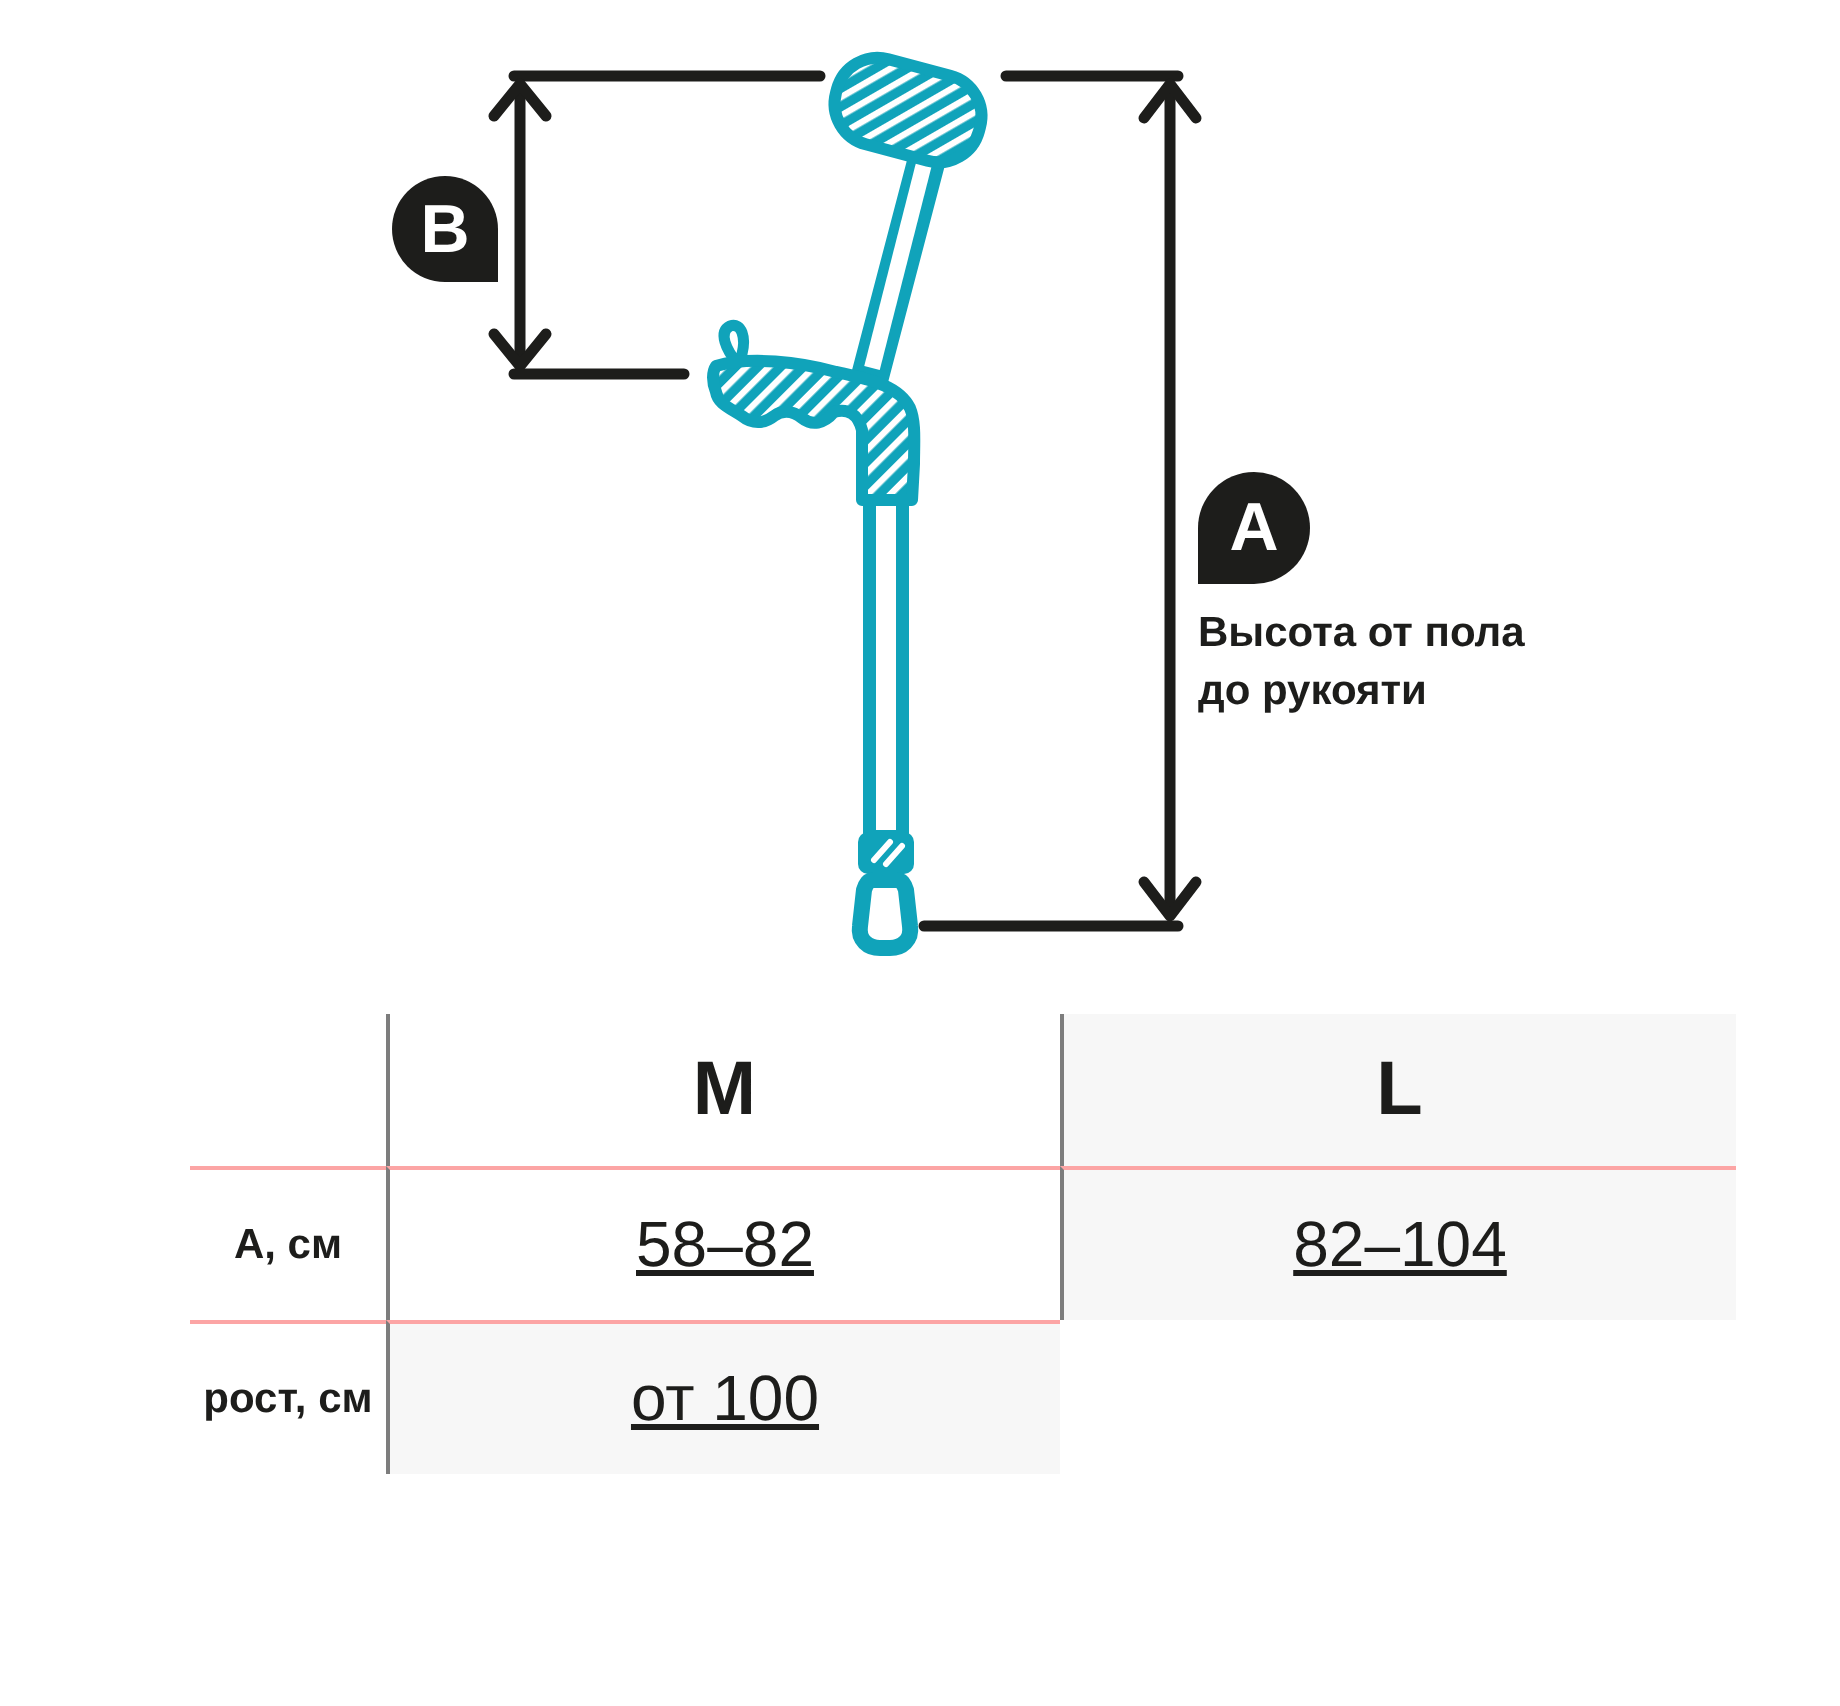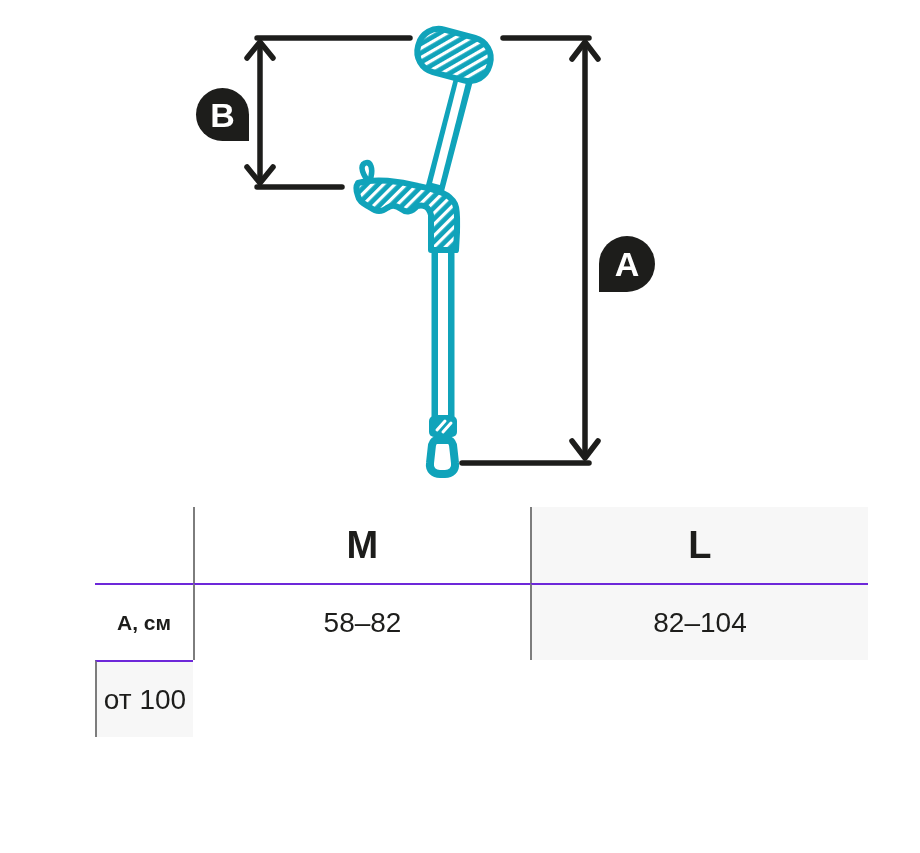--- a/index.html
+++ b/index.html
@@ -69,23 +69,23 @@
     grid-template-rows: 76px 77px 77px 75px;
   }
   .cell {
     display: flex;
     align-items: center;
     justify-content: center;
     box-sizing: border-box;
   }
   .hdr { font-size: 38px; font-weight: 700; letter-spacing: 0.5px; }
   .lbl { font-size: 21px; font-weight: 700; }
-  .val { font-size: 28px; font-weight: 400; }
+  .val { font-size: 32px; font-weight: 400; text-decoration: underline; }
   .shade { background: #f7f7f7; }
-  .bt { border-top: 2px solid #6d28d9; }
+  .bt { border-top: 2px solid #fca5a5; }
   .vl { border-left: 2px solid #7d7d7d; }
   .span2 { grid-column: 2 / 4; }
 </style>
 </head>
 <body>
 
 <div class="stage">
 
   <svg class="diagram-svg" width="920" height="500" viewBox="0 0 920 500">
     <defs>
@@ -153,28 +153,33 @@
     </g>
   </svg>
 
   <div class="badge badge-b">
     <span>В</span>
   </div>
   <div class="badge badge-a">
     <span>А</span>
   </div>
 
+  <div class="caption-a">
+    <span>Высота от пола</span>
+    <span>до рукояти</span>
+  </div>
 
   <div class="size-table">
 
     <div class="cell"></div>
     <div class="cell hdr vl">M</div>
     <div class="cell hdr vl shade">L</div>
 
     <div class="cell lbl bt">А, см</div>
     <div class="cell val bt vl">58–82</div>
     <div class="cell val bt vl shade">82–104</div>
 
+    <div class="cell lbl bt">рост, см</div>
     <div class="cell val bt vl shade">от 100</div>
 
   </div>
 
 </div>
 
 </body></html>

